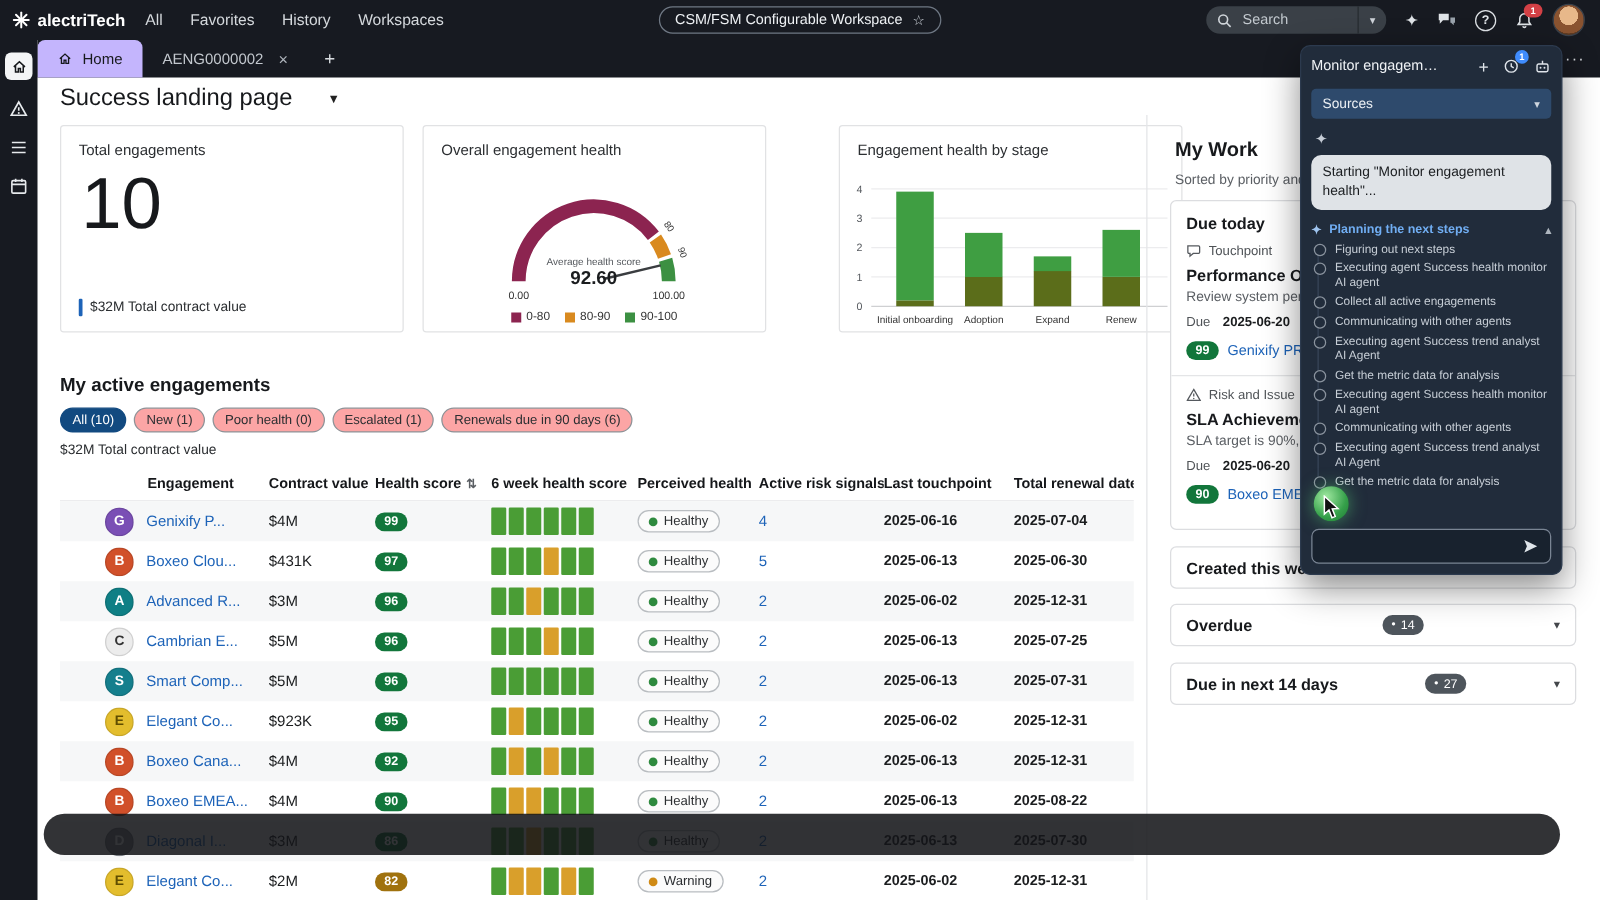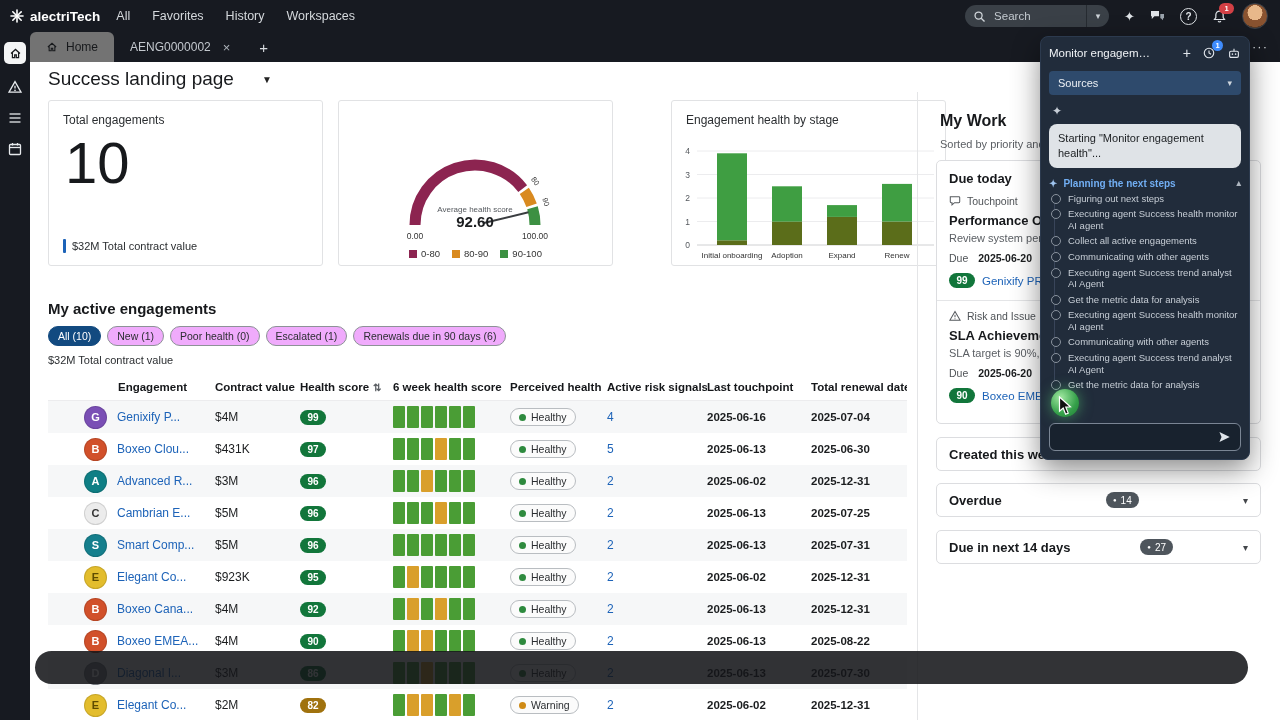--- a/index.html
+++ b/index.html
@@ -28,21 +28,21 @@
                display:flex;align-items:center;justify-content:center;color:#dfe3e7;cursor:pointer;}
   .bell-wrap{position:relative;cursor:pointer;}
   .badge{position:absolute;top:-6px;right:-7px;background:#d34045;color:#fff;font-size:7.5px;min-width:11px;height:11px;
          border-radius:6px;display:flex;align-items:center;justify-content:center;padding:0 2px;font-weight:700;}
   .avatar{width:24px;height:24px;border-radius:50%;border:1px solid #39404a;cursor:pointer;
           background:radial-gradient(circle at 50% 36%,#e8b88a 0 38%,#8a5330 39% 72%,#5d3a22 73% 100%);}
 
   
   .tabbar{position:absolute;top:32px;left:30px;right:0;height:30px;background:#171a21;display:flex;align-items:flex-end;z-index:30;}
   .tab{height:30px;display:flex;align-items:center;gap:8px;padding:0 16px;font-size:12px;cursor:pointer;box-sizing:border-box;}
-  .tab.active{background:#737373;color:#17191c;border-radius:6px 6px 0 0;}
+  .tab.active{background:#c4b5fd;color:#17191c;border-radius:6px 6px 0 0;}
   .tab.inactive{color:#c3c8ce;}
   .tab-close{font-size:13px;color:#aeb4bb;margin-left:4px;cursor:pointer;}
   .tab-add{color:#d8dce0;font-size:15px;padding:0 13px;cursor:pointer;align-self:center;}
   .tab-more{margin-left:auto;color:#d8dce0;padding:0 12px 8px 0;font-size:13px;letter-spacing:1px;cursor:pointer;}
 
   
   .leftrail{position:absolute;top:32px;left:0;width:30px;bottom:0;background:#171a21;display:flex;flex-direction:column;
             align-items:center;padding-top:10px;gap:15px;z-index:35;box-sizing:border-box;}
   .rail-active{width:22px;height:22px;background:#f4f5f6;border-radius:5px;display:flex;align-items:center;
                justify-content:center;color:#17191c;cursor:pointer;}
@@ -63,21 +63,21 @@
   .foot-accent{width:3px;height:14px;background:#1d63b8;border-radius:1px;}
   .gauge-svg{position:absolute;left:0;top:24px;}
   .gauge-legend{position:absolute;bottom:6px;width:100%;display:flex;justify-content:center;gap:12px;
                 font-size:9.5px;color:#333;}
   .leg-item{display:flex;align-items:center;gap:4px;}
   .leg-sq{width:8px;height:8px;display:inline-block;}
   .stage-svg{position:absolute;left:0;top:26px;}
 
   .section-title{position:absolute;left:18px;top:238px;font-size:15px;font-weight:700;color:#17191c;}
   .filter-row{position:absolute;left:18px;top:264px;display:flex;gap:6px;}
-  .fpill{height:18px;border-radius:10px;border:1px solid #8d9297;background:#f0abfc;color:#2b2e31;font-size:10.5px;
+  .fpill{height:18px;border-radius:10px;border:1px solid #8d9297;background:#fca5a5;color:#2b2e31;font-size:10.5px;
          display:flex;align-items:center;padding:0 9px;cursor:pointer;white-space:nowrap;}
   .fpill.sel{background:#124a80;border-color:#124a80;color:#fff;}
   .total-note{position:absolute;left:18px;top:292px;font-size:11px;color:#2b2e31;}
 
   .table{position:absolute;left:18px;top:312px;width:859px;}
   .thead,.trow{display:grid;grid-template-columns:167px 85px 93px 117px 97px 100px 104px 1fr;align-items:center;}
   .thead{height:26px;font-size:11.5px;font-weight:700;color:#15171a;border-bottom:1px solid #ececee;text-align:right;}
   .thead .hc:first-child{padding-left:70px;}
   .hc{display:flex;align-items:center;gap:4px;cursor:pointer;white-space:nowrap;overflow:hidden;}
   .sort-ic{font-size:10px;color:#5a5e63;}
@@ -174,20 +174,24 @@
       </g>
     </svg>
     <span>alectriTech</span>
   </div>
   <nav class="nav-menu" id="nav-menu">
       <span class="nav-item">All</span>
       <span class="nav-item">Favorites</span>
       <span class="nav-item">History</span>
       <span class="nav-item">Workspaces</span>
     </nav>
+  <div class="ws-pill">
+    <span>CSM/FSM Configurable Workspace</span>
+    <span class="ws-star">☆</span>
+  </div>
   <div class="nav-right">
     <div class="searchbox">
       <div class="search-main">
         <svg width="13" height="13" viewBox="0 0 14 14">
           <circle cx="6" cy="6" r="3.8" fill="none" stroke="#cfd4d9" stroke-width="1.4"></circle>
           <line x1="8.8" y1="8.8" x2="12.4" y2="12.4" stroke="#cfd4d9" stroke-width="1.4"></line>
         </svg>
         <input class="search-input" placeholder="Search" style="">
       </div>
       <div class="search-dd">
@@ -262,20 +266,21 @@
   <div class="kpi-card" id="card-total">
     <div class="card-title">Total engagements</div>
     <div class="big-num">10</div>
     <div class="card-foot">
       <span class="foot-accent"></span>
       <span>$32M Total contract value</span>
     </div>
   </div>
 
   <div class="kpi-card" id="card-gauge">
+    <div class="card-title">Overall engagement health</div>
     <svg class="gauge-svg" id="gauge-svg" width="273" height="128" viewBox="0 0 273 128">
         <path d="M 76.0 100.0 A 60 60 0 0 1 183.7 63.6" stroke="#8c2450" stroke-width="11" fill="none"></path>
         <path d="M 185.3 65.8 A 60 60 0 0 1 192.6 80.2" stroke="#d98a1f" stroke-width="11" fill="none"></path>
         <path d="M 193.5 82.8 A 60 60 0 0 1 196.0 100.0" stroke="#3c9042" stroke-width="11" fill="none"></path>
         <line x1="143.8" y1="98.2" x2="189.5" y2="87.3" stroke="#3a3d40" stroke-width="2"></line>
         <text x="194.2" y="57.7" font-size="7.5" fill="#333" text-anchor="middle" transform="rotate(54.0 194.2 57.7)">80</text>
         <text x="204.5" y="77.8" font-size="7.5" fill="#333" text-anchor="middle" transform="rotate(72.0 204.5 77.8)">90</text>
         <text x="76" y="114" font-size="8.5" fill="#333" text-anchor="middle">0.00</text>
         <text x="196" y="114" font-size="8.5" fill="#333" text-anchor="middle">100.00</text>
         <text x="136" y="87" font-size="8" fill="#55595e" text-anchor="middle">Average health score</text>

